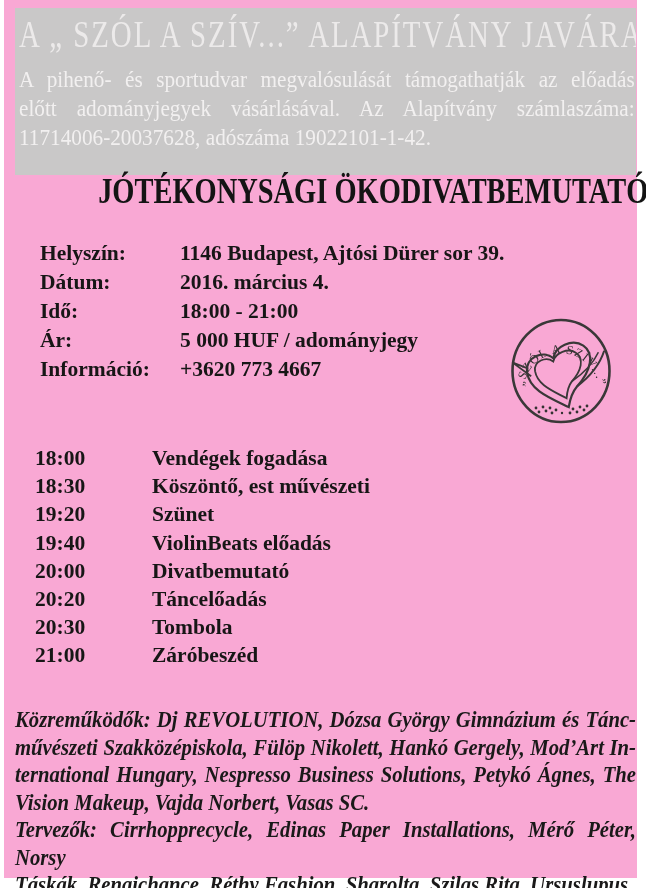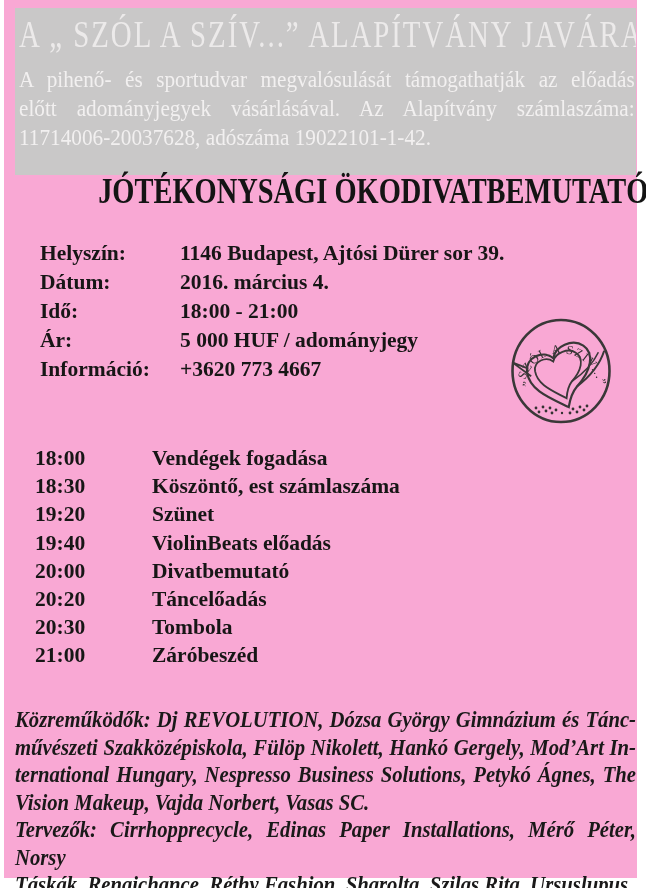--- a/index.html
+++ b/index.html
@@ -128,21 +128,21 @@
       <circle cx="80" cy="96" r="1.4"></circle>
         <circle cx="83" cy="92" r="1.4"></circle>
     </g>
   </svg>
 
   <div class="schedule">
     <div class="srow">
       <span class="stime">18:00</span><span>Vendégek fogadása</span>
     </div>
     <div class="srow">
-      <span class="stime">18:30</span><span>Köszöntő, est számlaszáma</span>
+      <span class="stime">18:30</span><span>Köszöntő, est művészeti</span>
     </div>
     <div class="srow">
       <span class="stime">19:20</span><span>Szünet</span>
     </div>
     <div class="srow">
       <span class="stime">19:40</span><span>ViolinBeats előadás</span>
     </div>
     <div class="srow">
       <span class="stime">20:00</span><span>Divatbemutató</span>
     </div>

